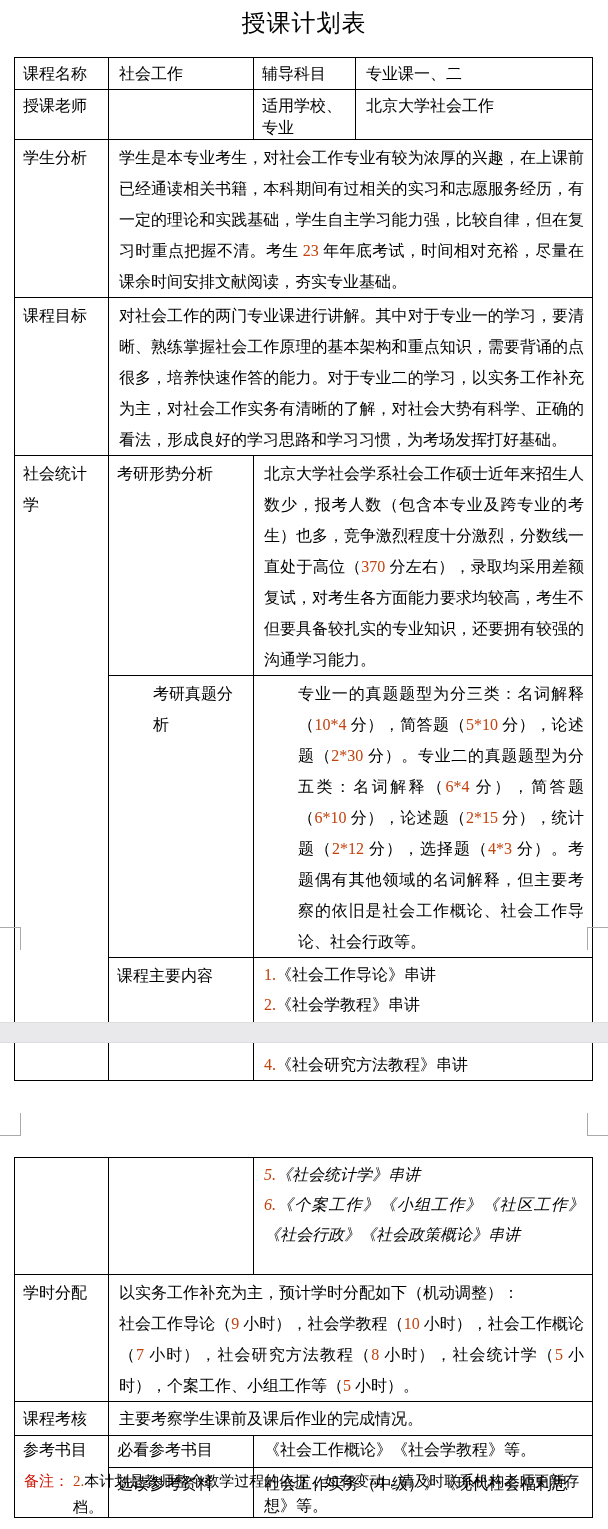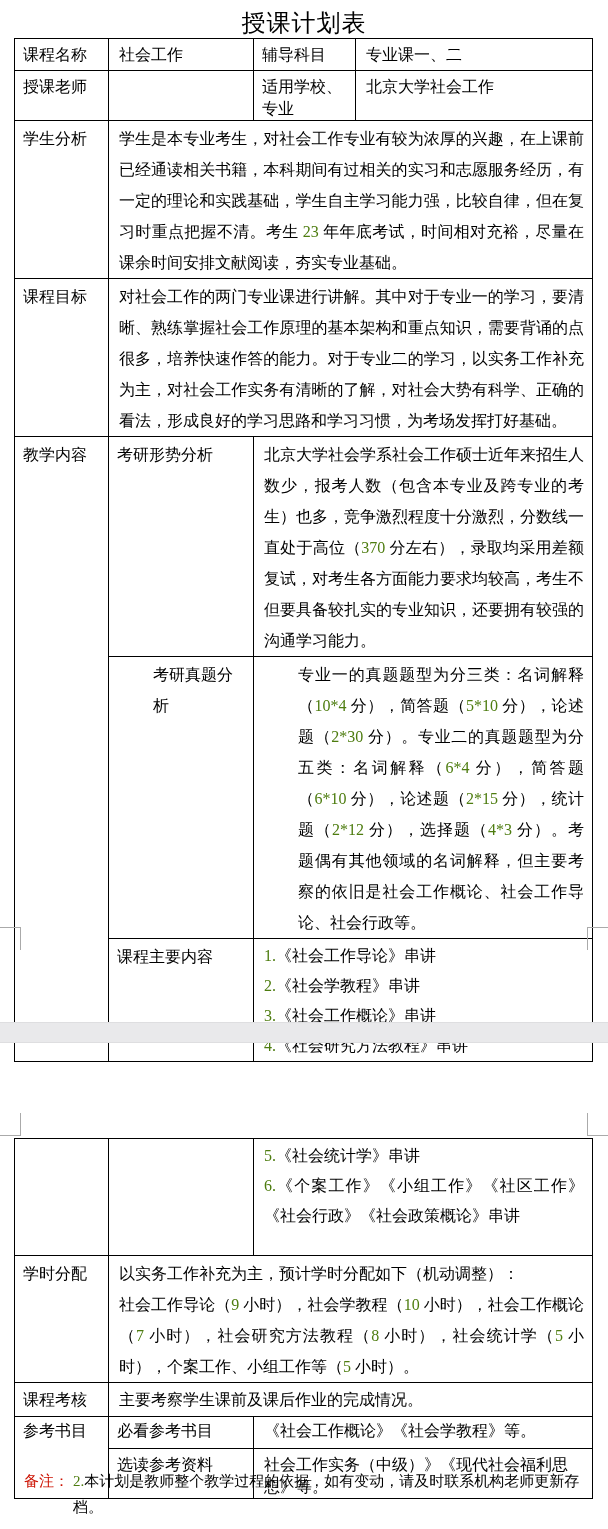--- a/index.html
+++ b/index.html
@@ -7,47 +7,47 @@
   body {
     width:608px; height:1529px; position:relative; overflow:hidden;
     font-family:"Liberation Serif", serif; color:#000;
   }
   .title {
     position:absolute; top:7px; left:0; width:100%;
     text-align:center; font-size:24px; letter-spacing:1px; font-weight:400;
   }
   table {
     position:absolute; left:14px; width:579px;
-    border-collapse:collapse; table-layout:fixed;
+    border-collapse:collapse; table-layout:fixed;margin-top:19px;
   }
   #t1 { top:38px; }
   #t2 { top:1138px; }
   td {
     border:1px solid #000; vertical-align:top;
     font-size:16px; line-height:31px; padding:2px 8px 0 10px;
     text-align:left; overflow:hidden;
   }
   .lab  { padding-left:8px; }
   .lab2 { padding-left:8px; }
   tr.hr1 td, tr.hr2 td { line-height:22px; padding-top:5px; }
   tr.h32t td { height:32px; }
   tr.h33 td { height:33px; }
   tr.h125 td { height:125px; }
   tr.h157 td { height:157px; }
   tr.h185 td { height:185px; }
   tr.h225 td { height:225px;padding-left:44px; }
   tr.h122 td { height:122px; }
-  tr.h95 td { height:117px; }
+  tr.h95 td { height:117px;font-style:italic; }
   tr.h125b td { height:125px; }
   tr.h34 td { height:34px; line-height:26px; padding-top:4px; }
   tr.h32b td { height:32px; line-height:24px; }
   tr.h29 td { height:29px; line-height:22px; padding-top:5px; }
   .just { text-align:justify; }
   .li { line-height:30px; }
-  .num { font-family:"Liberation Serif", serif; color:#4d7c0f; }
+  .num { font-family:"Liberation Serif", serif; color:#c2410c; }
   .band {
     position:absolute; left:0; top:1022px; width:608px; height:21px;
     background:#e9e9eb; border-top:1px solid #dedee0; border-bottom:1px solid #dedee0;
   }
   .mark { position:absolute; background:#aaaaaa; }
   .notes {
     position:absolute; left:24px; top:1468px; width:575px;
     display:flex; font-size:15px; line-height:26px;
   }
   .notes-label { color:#cc1100; white-space:nowrap; margin-right:4px; }
@@ -82,21 +82,21 @@
     </tr>
     <tr class="h125">
       <td class="lab">学生分析</td>
       <td colspan="3" class="rich just">学生是本专业考生，对社会工作专业有较为浓厚的兴趣，在上课前已经通读相关书籍，本科期间有过相关的实习和志愿服务经历，有一定的理论和实践基础，学生自主学习能力强，比较自律，但在复习时重点把握不清。考生 <span class="num">23</span> 年年底考试，时间相对充裕，尽量在课余时间安排文献阅读，夯实专业基础。</td>
     </tr>
     <tr class="h157">
       <td class="lab">课程目标</td>
       <td colspan="3" class="rich just">对社会工作的两门专业课进行讲解。其中对于专业一的学习，要清晰、熟练掌握社会工作原理的基本架构和重点知识，需要背诵的点很多，培养快速作答的能力。对于专业二的学习，以实务工作补充为主，对社会工作实务有清晰的了解，对社会大势有科学、正确的看法，形成良好的学习思路和学习习惯，为考场发挥打好基础。</td>
     </tr>
     <tr class="h185">
-      <td class="lab" rowspan="3">教学内容</td>
+      <td class="lab" rowspan="3">社会统计学</td>
       <td class="lab2">考研形势分析</td>
       <td colspan="2" class="rich just">北京大学社会学系社会工作硕士近年来招生人数少，报考人数（包含本专业及跨专业的考生）也多，竞争激烈程度十分激烈，分数线一直处于高位（<span class="num">370</span> 分左右），录取均采用差额复试，对考生各方面能力要求均较高，考生不但要具备较扎实的专业知识，还要拥有较强的沟通学习能力。</td>
     </tr>
     <tr class="h225">
       <td class="lab2">考研真题分析</td>
       <td colspan="2" class="rich just">专业一的真题题型为分三类：名词解释（<span class="num">10*4</span> 分），简答题（<span class="num">5*10</span> 分），论述题（<span class="num">2*30</span> 分）。专业二的真题题型为分五类：名词解释（<span class="num">6*4</span> 分），简答题（<span class="num">6*10</span> 分），论述题（<span class="num">2*15</span> 分），统计题（<span class="num">2*12</span> 分），选择题（<span class="num">4*3</span> 分）。考题偶有其他领域的名词解释，但主要考察的依旧是社会工作概论、社会工作导论、社会行政等。</td>
     </tr>
     <tr class="h122">
       <td class="lab2">课程主要内容</td>
       <td colspan="2">

